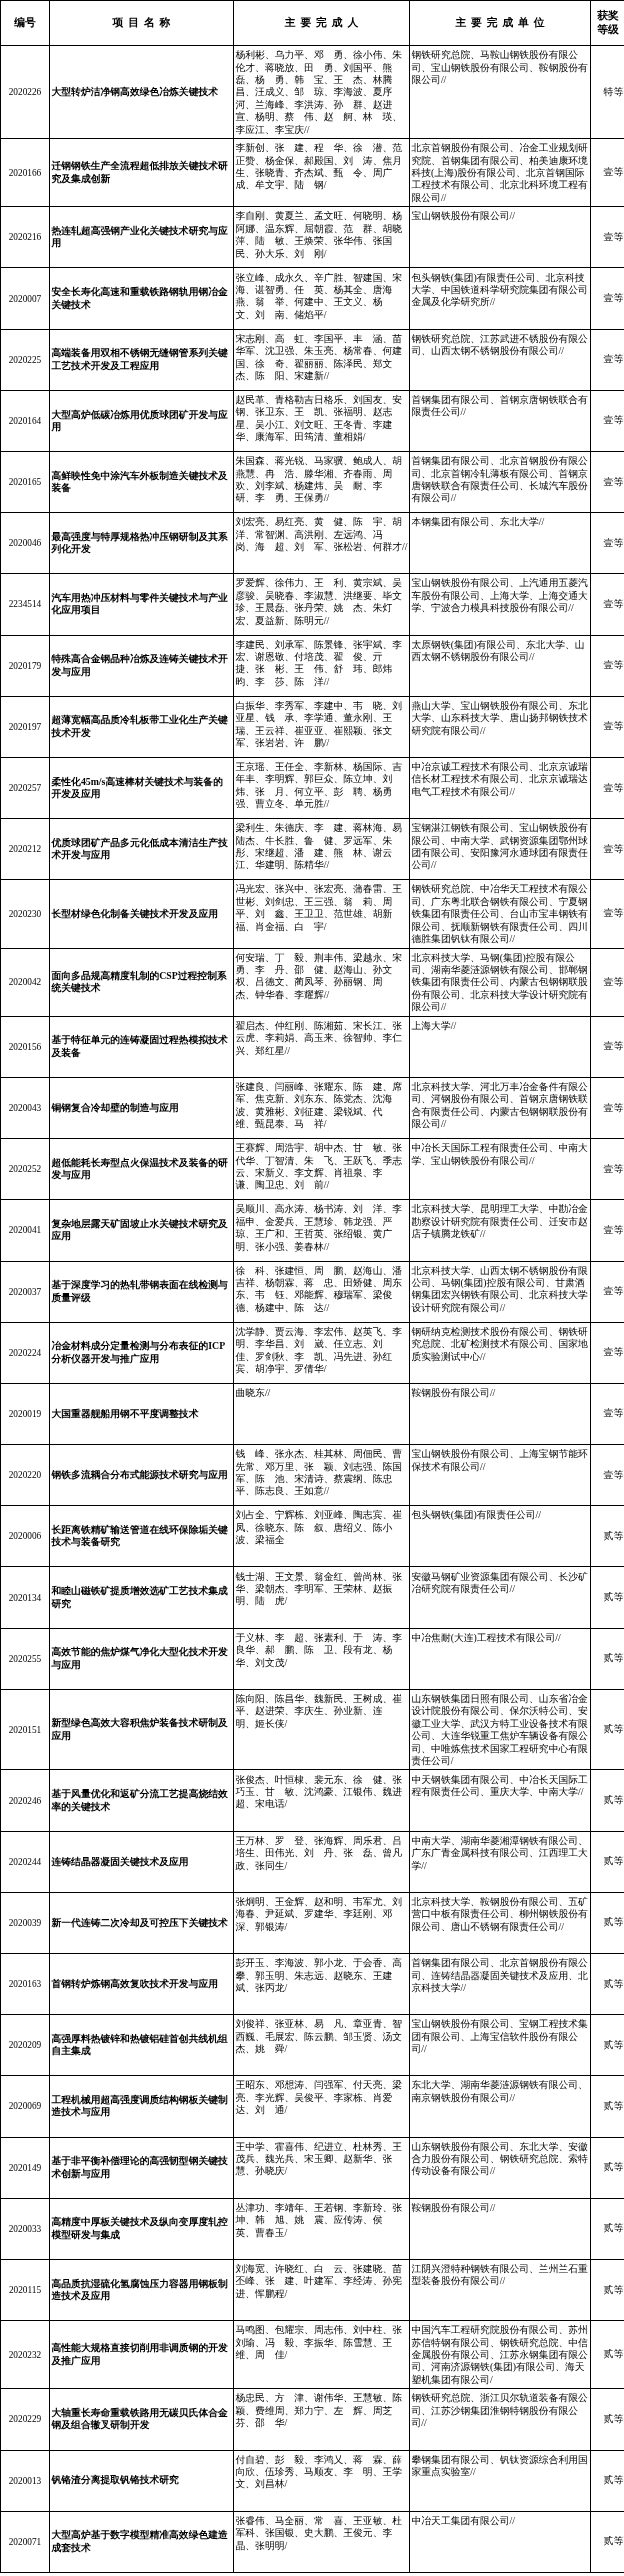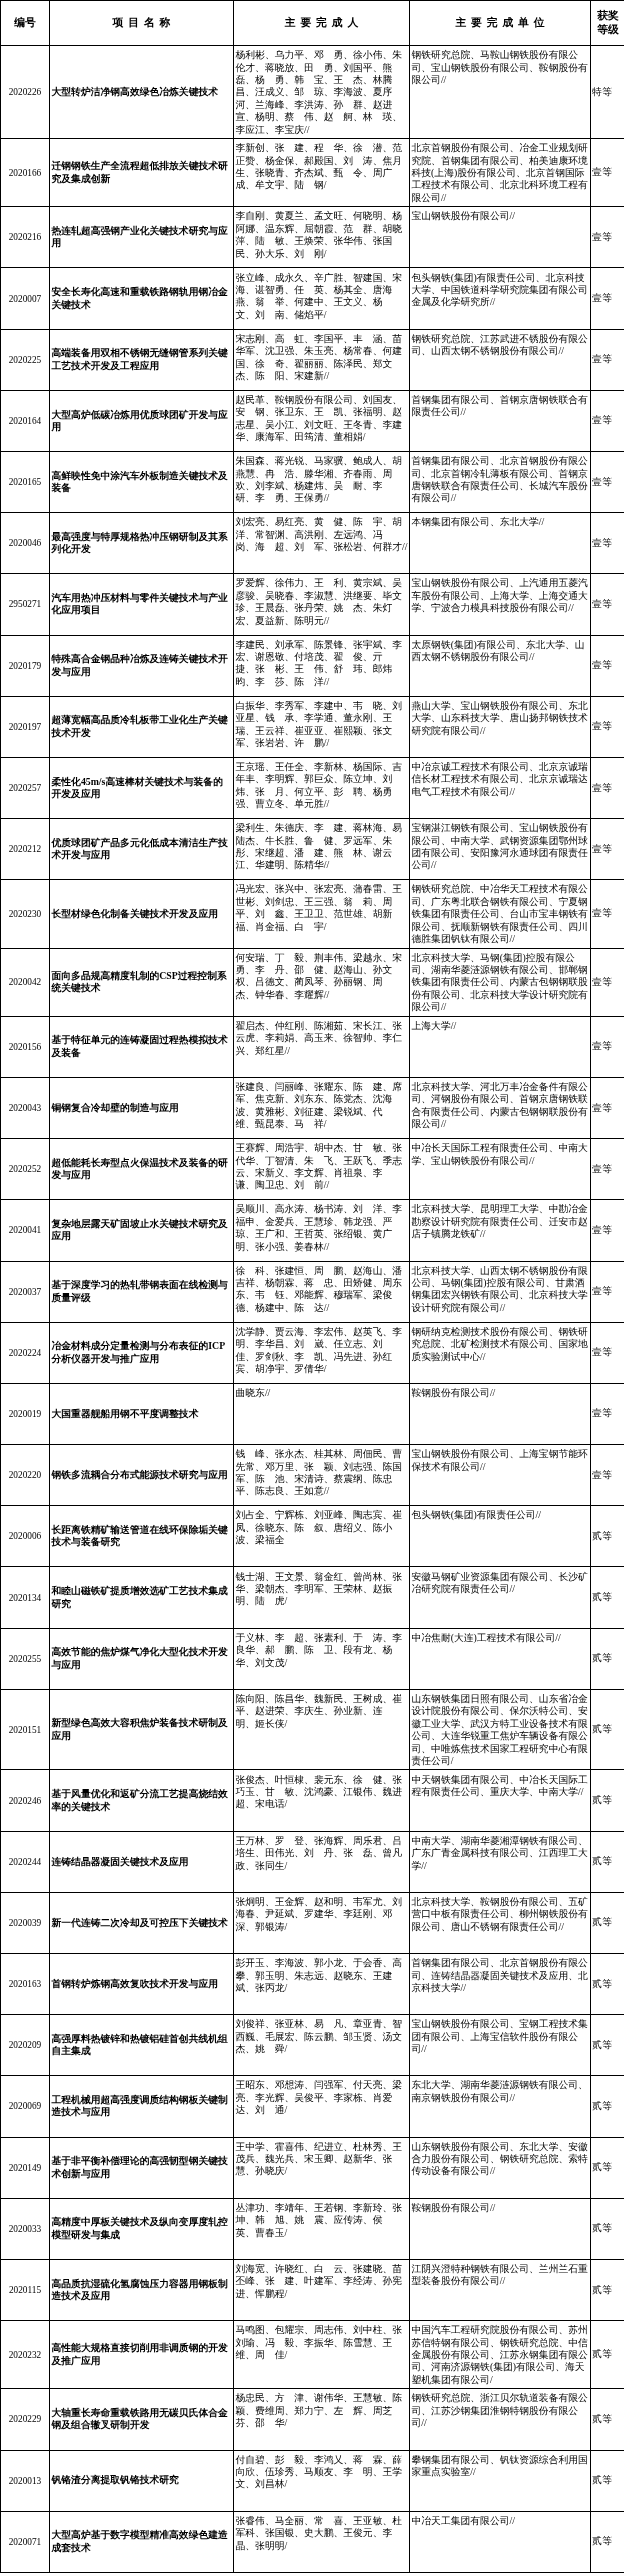--- a/index.html
+++ b/index.html
@@ -52,21 +52,21 @@
   td.c-people, td.c-units{
     font-size:9.8px;
     line-height:12.4px;
     text-align:left;
     vertical-align:top;
     padding:3.1px 1.5px 2.1px 1.5px;
     word-break:break-all;
   }
   td.c-award{
     font-size:9.8px;
-    text-align:left;
+    text-align:right;
     vertical-align:middle;
     padding:1px;
     letter-spacing:0.5px;
   }
 </style>
 </head>
 <body>
 
 <div class="doc">
   <table class="awards">
@@ -123,21 +123,21 @@
     <td class="c-num">2020225</td>
     <td class="c-title">高端装备用双相不锈钢无缝钢管系列关键工艺技术开发及工程应用</td>
     <td class="c-people">宋志刚、高　虹、李国平、丰　涵、苗华军、沈卫强、朱玉亮、杨常春、何建国、徐　奇、翟丽丽、陈泽民、郑文杰、陈　阳、宋建新//</td>
     <td class="c-units">钢铁研究总院、江苏武进不锈股份有限公司、山西太钢不锈钢股份有限公司//</td>
     <td class="c-award">壹等</td>
   </tr>
 
   <tr>
     <td class="c-num">2020164</td>
     <td class="c-title">大型高炉低碳冶炼用优质球团矿开发与应用</td>
-    <td class="c-people">赵民革、鞍钢股份有限公司、刘国友、安　钢、张卫东、王　凯、张福明、赵志星、吴小江、刘文旺、王冬青、李建华、康海军、田筠清、董相娟/</td>
+    <td class="c-people">赵民革、青格勒吉日格乐、刘国友、安　钢、张卫东、王　凯、张福明、赵志星、吴小江、刘文旺、王冬青、李建华、康海军、田筠清、董相娟/</td>
     <td class="c-units">首钢集团有限公司、首钢京唐钢铁联合有限责任公司//</td>
     <td class="c-award">壹等</td>
   </tr>
 
   <tr>
     <td class="c-num">2020165</td>
     <td class="c-title">高鲜映性免中涂汽车外板制造关键技术及装备</td>
     <td class="c-people">朱国森、蒋光锐、马家骥、鲍成人、胡燕慧、冉　浩、滕华湘、齐春雨、周欢、刘李斌、杨建炜、吴　耐、李　研、李　勇、王保勇//</td>
     <td class="c-units">首钢集团有限公司、北京首钢股份有限公司、北京首钢冷轧薄板有限公司、首钢京唐钢铁联合有限责任公司、长城汽车股份有限公司//</td>
     <td class="c-award">壹等</td>
@@ -145,21 +145,21 @@
 
   <tr>
     <td class="c-num">2020046</td>
     <td class="c-title">最高强度与特厚规格热冲压钢研制及其系列化开发</td>
     <td class="c-people">刘宏亮、易红亮、黄　健、陈　宇、胡洋、常智渊、高洪刚、左远鸿、冯　岗、海　超、刘　军、张松岩、何群才//</td>
     <td class="c-units">本钢集团有限公司、东北大学//</td>
     <td class="c-award">壹等</td>
   </tr>
 
   <tr>
-    <td class="c-num">2950271</td>
+    <td class="c-num">2234514</td>
     <td class="c-title">汽车用热冲压材料与零件关键技术与产业化应用项目</td>
     <td class="c-people">罗爱辉、徐伟力、王　利、黄宗斌、吴彦骏、吴晓春、李淑慧、洪继要、毕文珍、王晨磊、张丹荣、姚　杰、朱灯宏、夏益新、陈明元//</td>
     <td class="c-units">宝山钢铁股份有限公司、上汽通用五菱汽车股份有限公司、上海大学、上海交通大学、宁波合力模具科技股份有限公司//</td>
     <td class="c-award">壹等</td>
   </tr>
 
   <tr>
     <td class="c-num">2020179</td>
     <td class="c-title">特殊高合金钢品种冶炼及连铸关键技术开发与应用</td>
     <td class="c-people">李建民、刘承军、陈景锋、张宇斌、李宏、谢恩敬、付培茂、翟　俊、亓　捷、张　彬、王　伟、舒　玮、郎炜昀、李　莎、陈　洋//</td>

